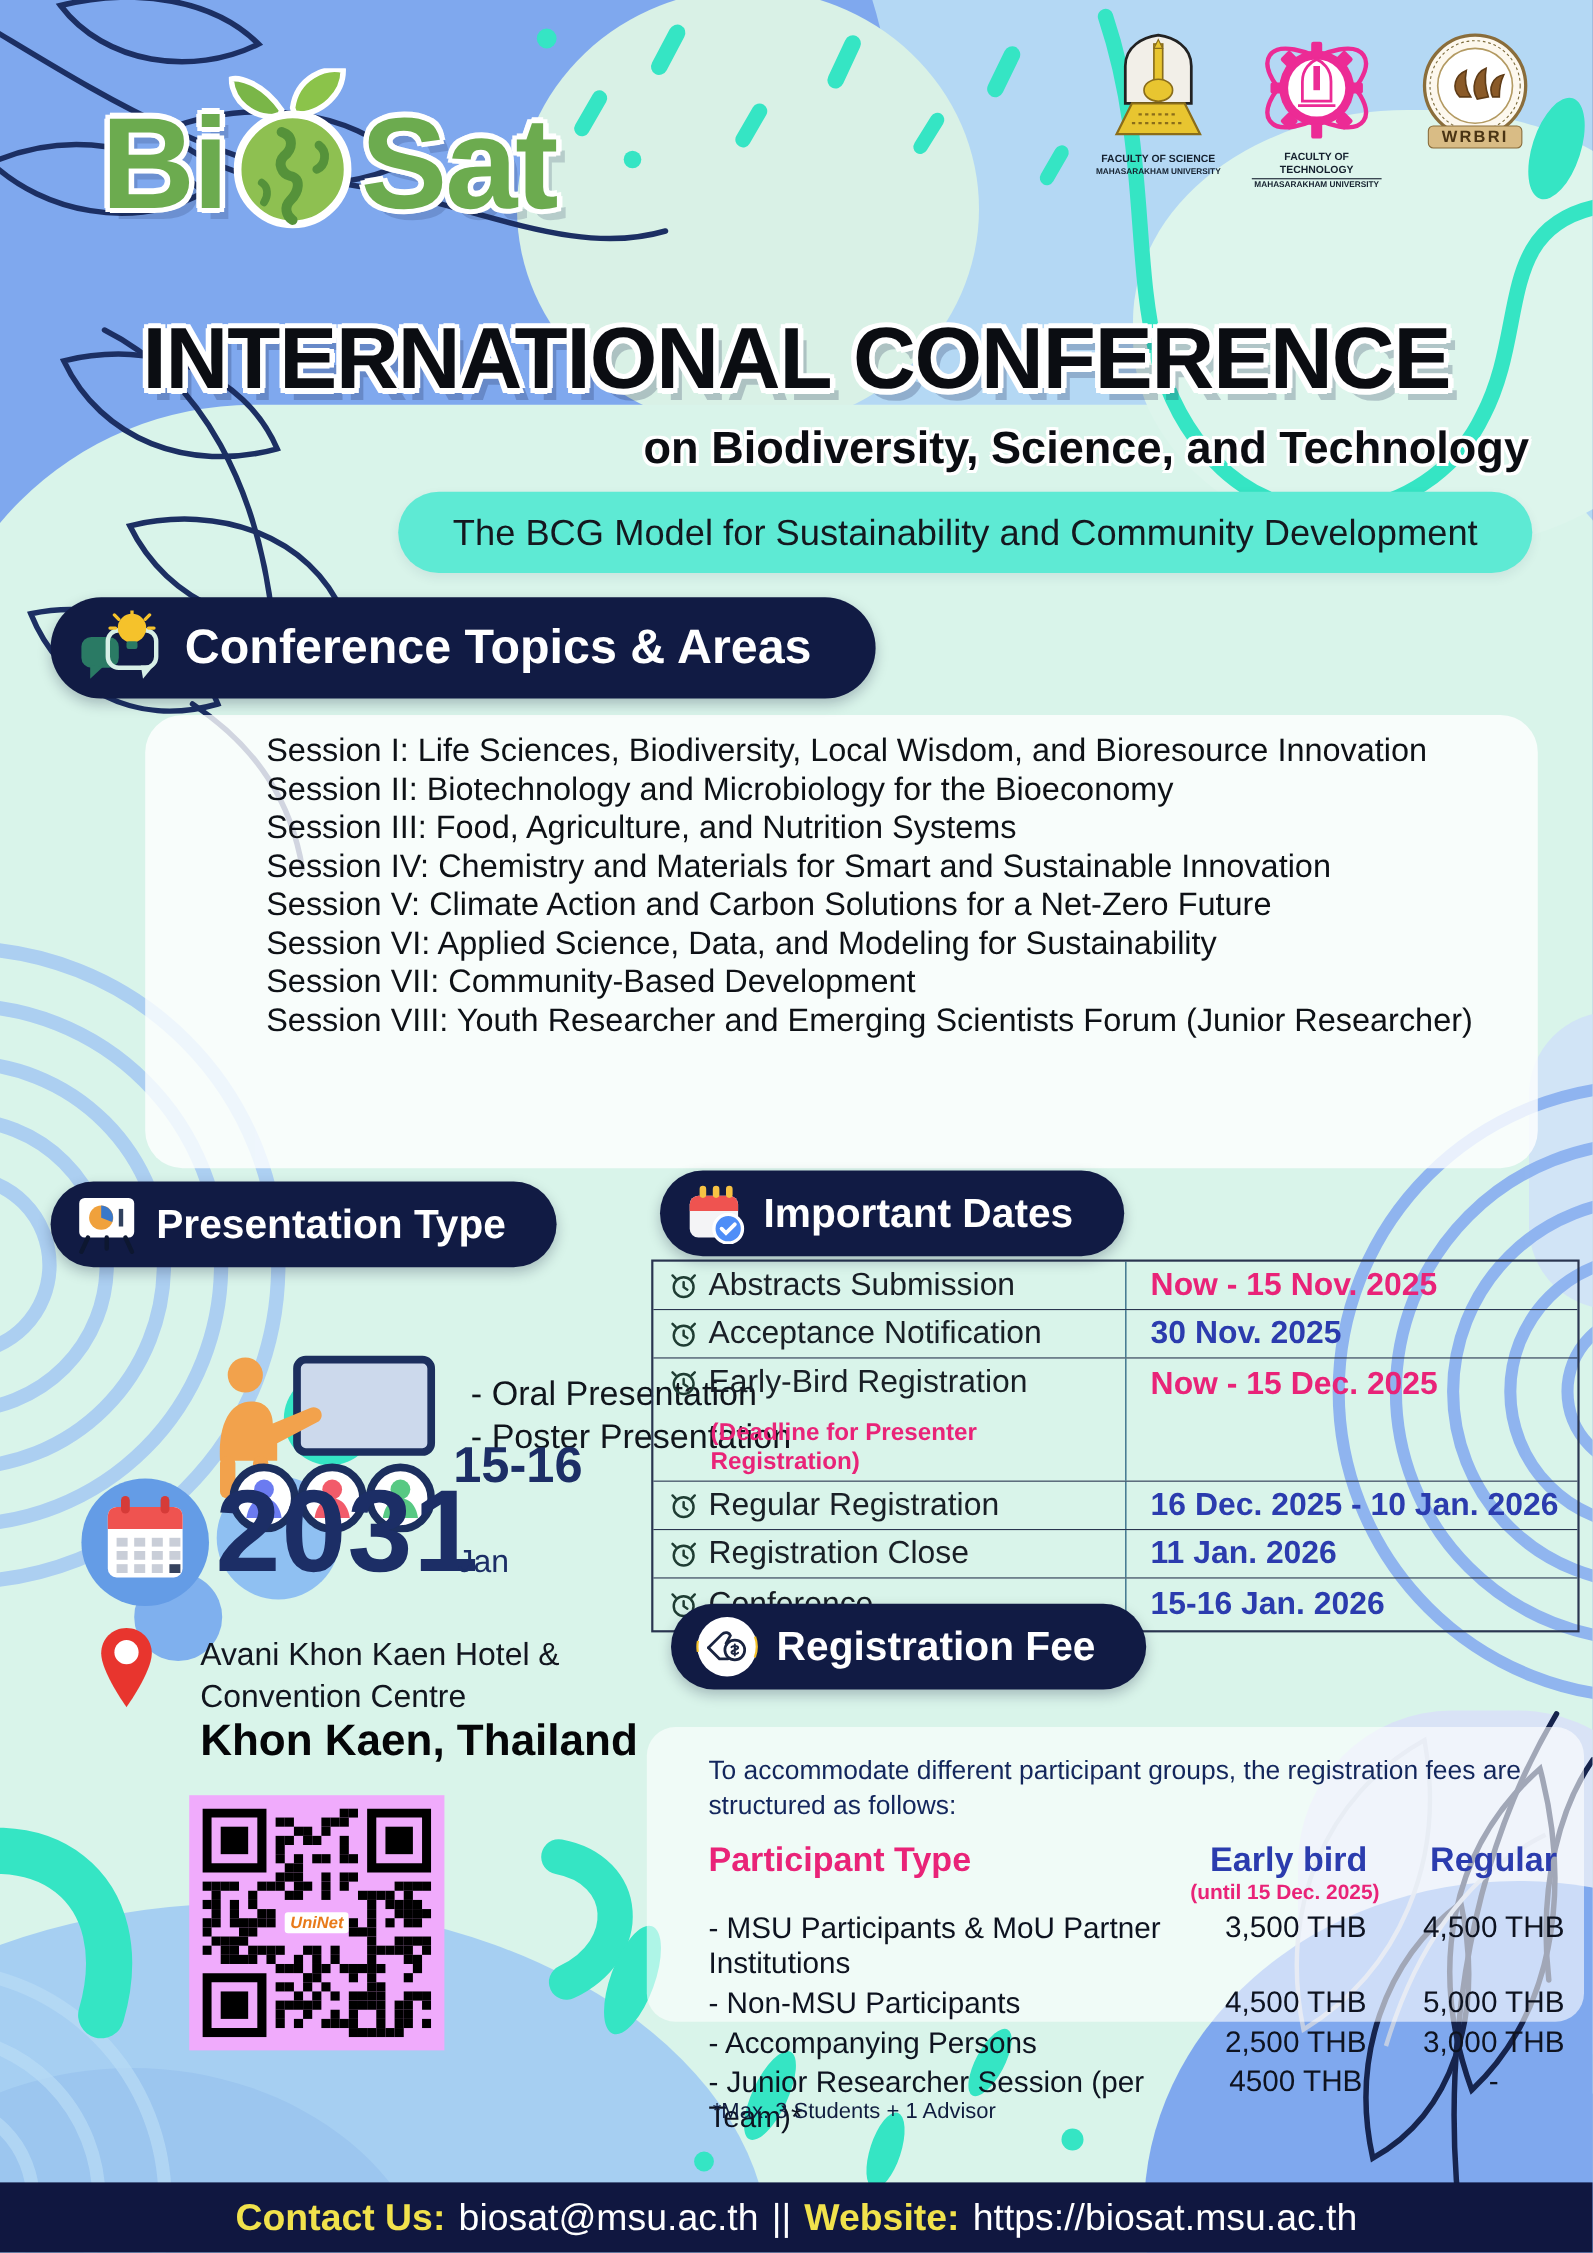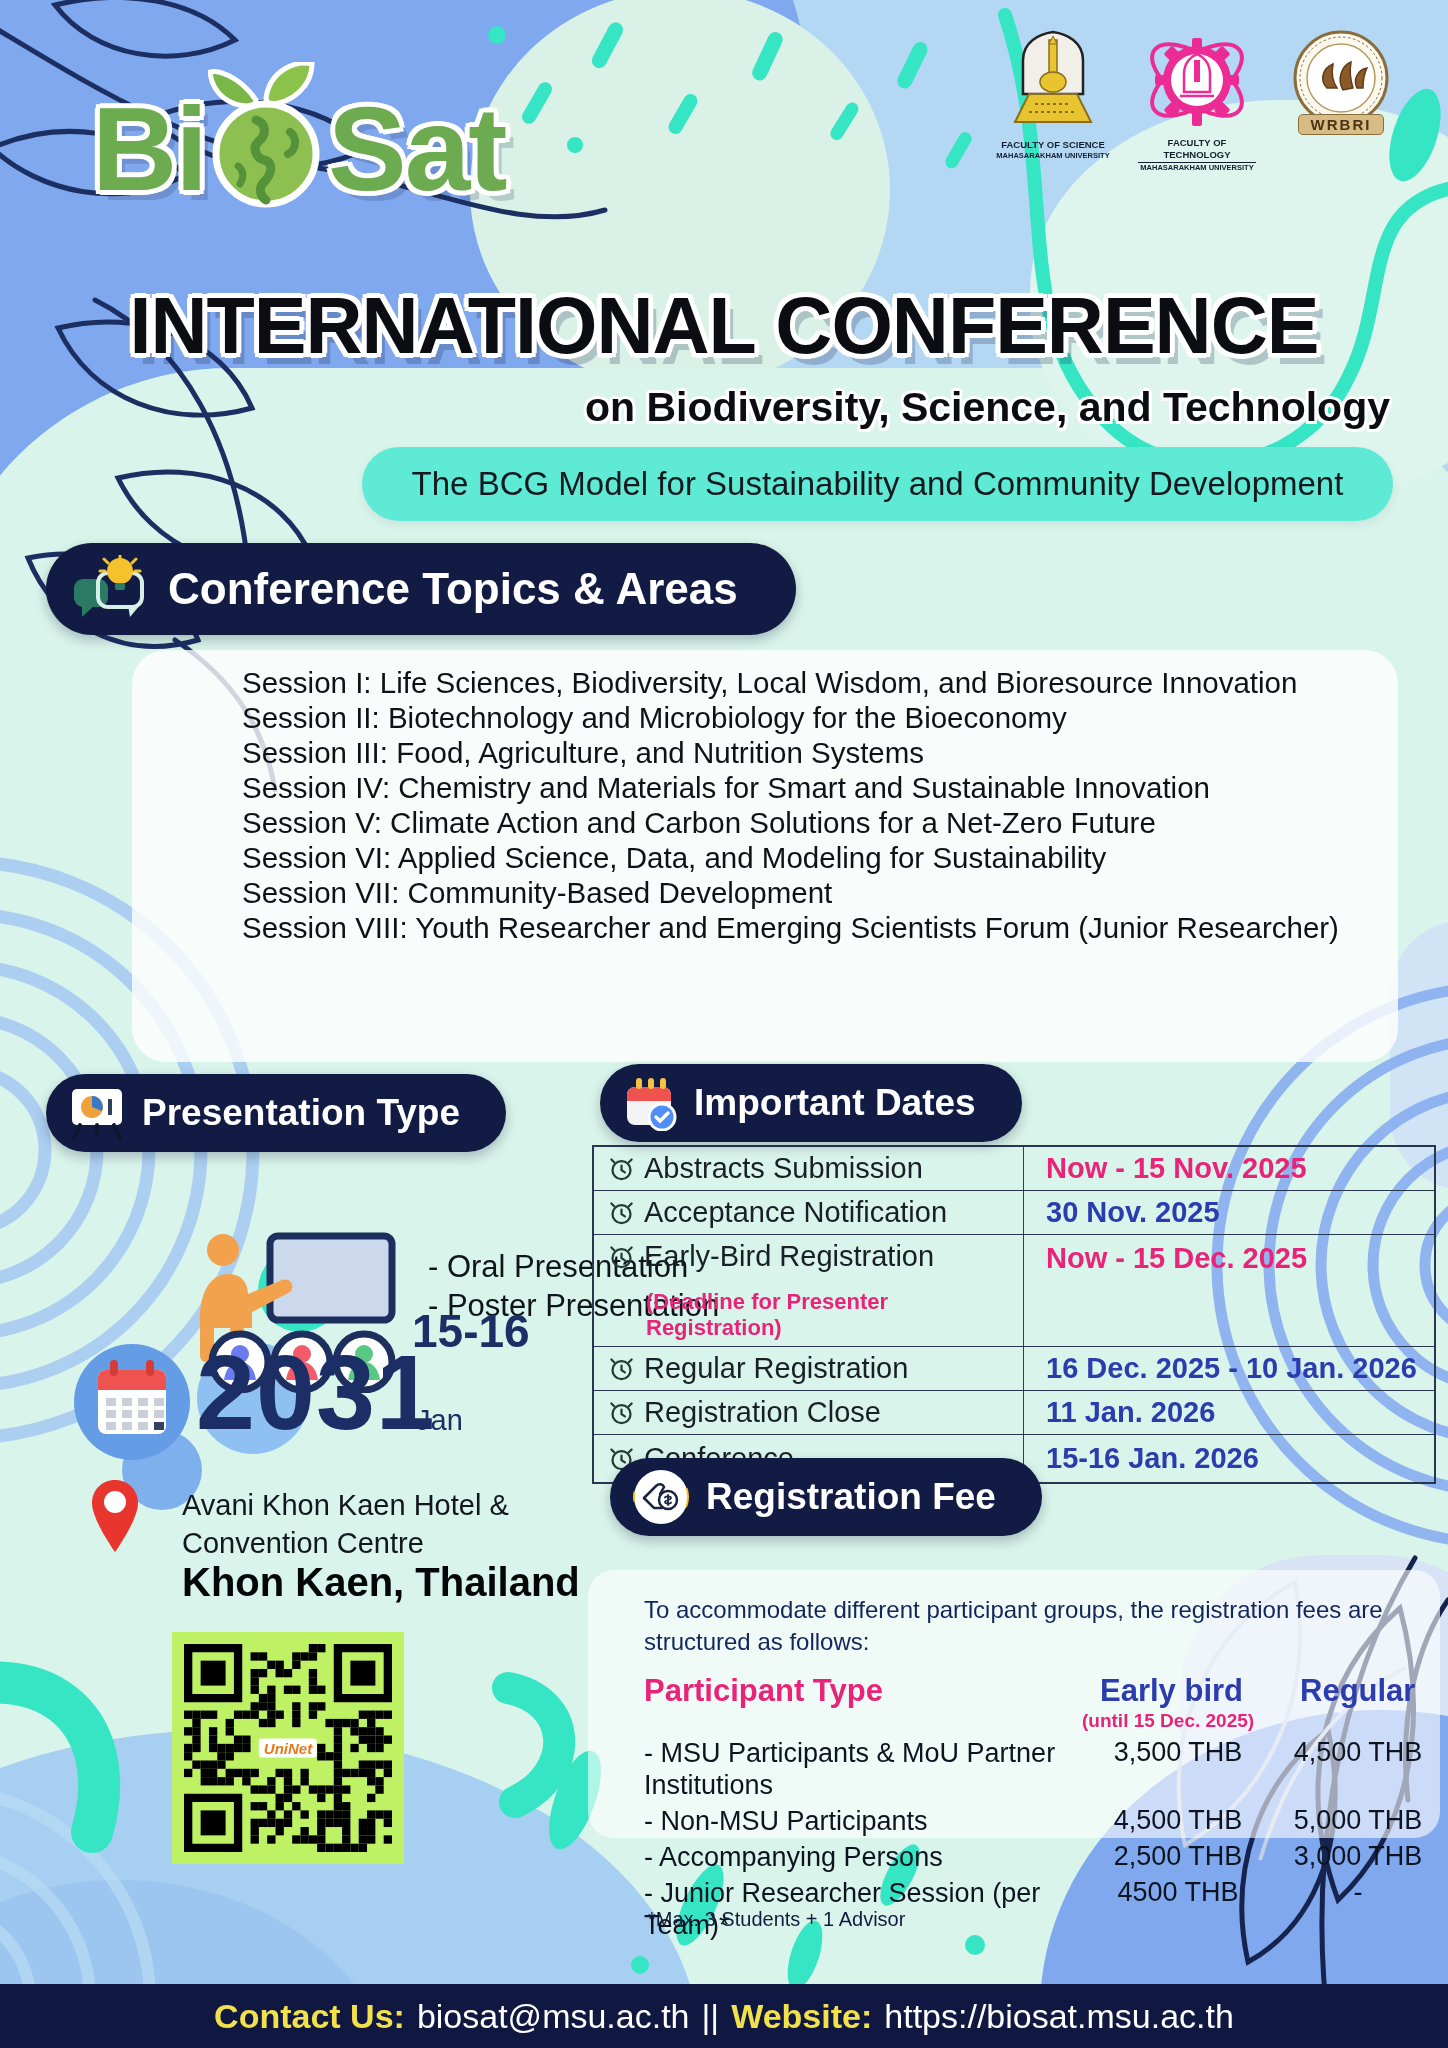--- a/index.html
+++ b/index.html
@@ -74,21 +74,21 @@
   
   .cal-icon{left:70px;top:1340px;z-index:5;}
   .year{left:196px;top:1332px;font-size:106px;font-weight:700;color:#1c2e66;z-index:5;letter-spacing:1px;}
   .days{left:412px;top:1304px;font-size:46px;font-weight:700;color:#1c2e66;z-index:5;}
   .month{left:416px;top:1404px;font-size:29px;color:#1c2e66;z-index:5;}
   .pin{left:90px;top:1478px;z-index:5;}
   .venue{left:182px;top:1486px;font-size:29px;line-height:38px;color:#12161f;z-index:5;}
   .city{left:182px;top:1560px;font-size:40px;font-weight:700;color:#050608;z-index:5;}
 
   
-  .qr{left:172px;top:1632px;width:232px;height:232px;background:#bef264;padding:12px;z-index:5;}
+  .qr{left:172px;top:1632px;width:232px;height:232px;background:#f0abfc;padding:12px;z-index:5;}
   .qr svg{display:block;}
   .qr-label{position:absolute;left:50%;top:50%;transform:translate(-50%,-50%);background:#fff;
     padding:1px 5px;font-size:15px;font-weight:700;color:#e87a1a;font-style:italic;
     border-radius:3px;white-space:nowrap;}
 
   
   .dtable{left:592px;top:1145px;width:844px;border:2px solid #2a3550;z-index:5;}
   .drow{display:grid;grid-template-columns:430px 1fr;}
   .drow + .drow{border-top:1.5px solid #2a3550;}
   .dlab{border-right:1px solid #0c4a6e;padding:5px 6px 5px 14px;display:flex;flex-direction:column;justify-content:center;}

